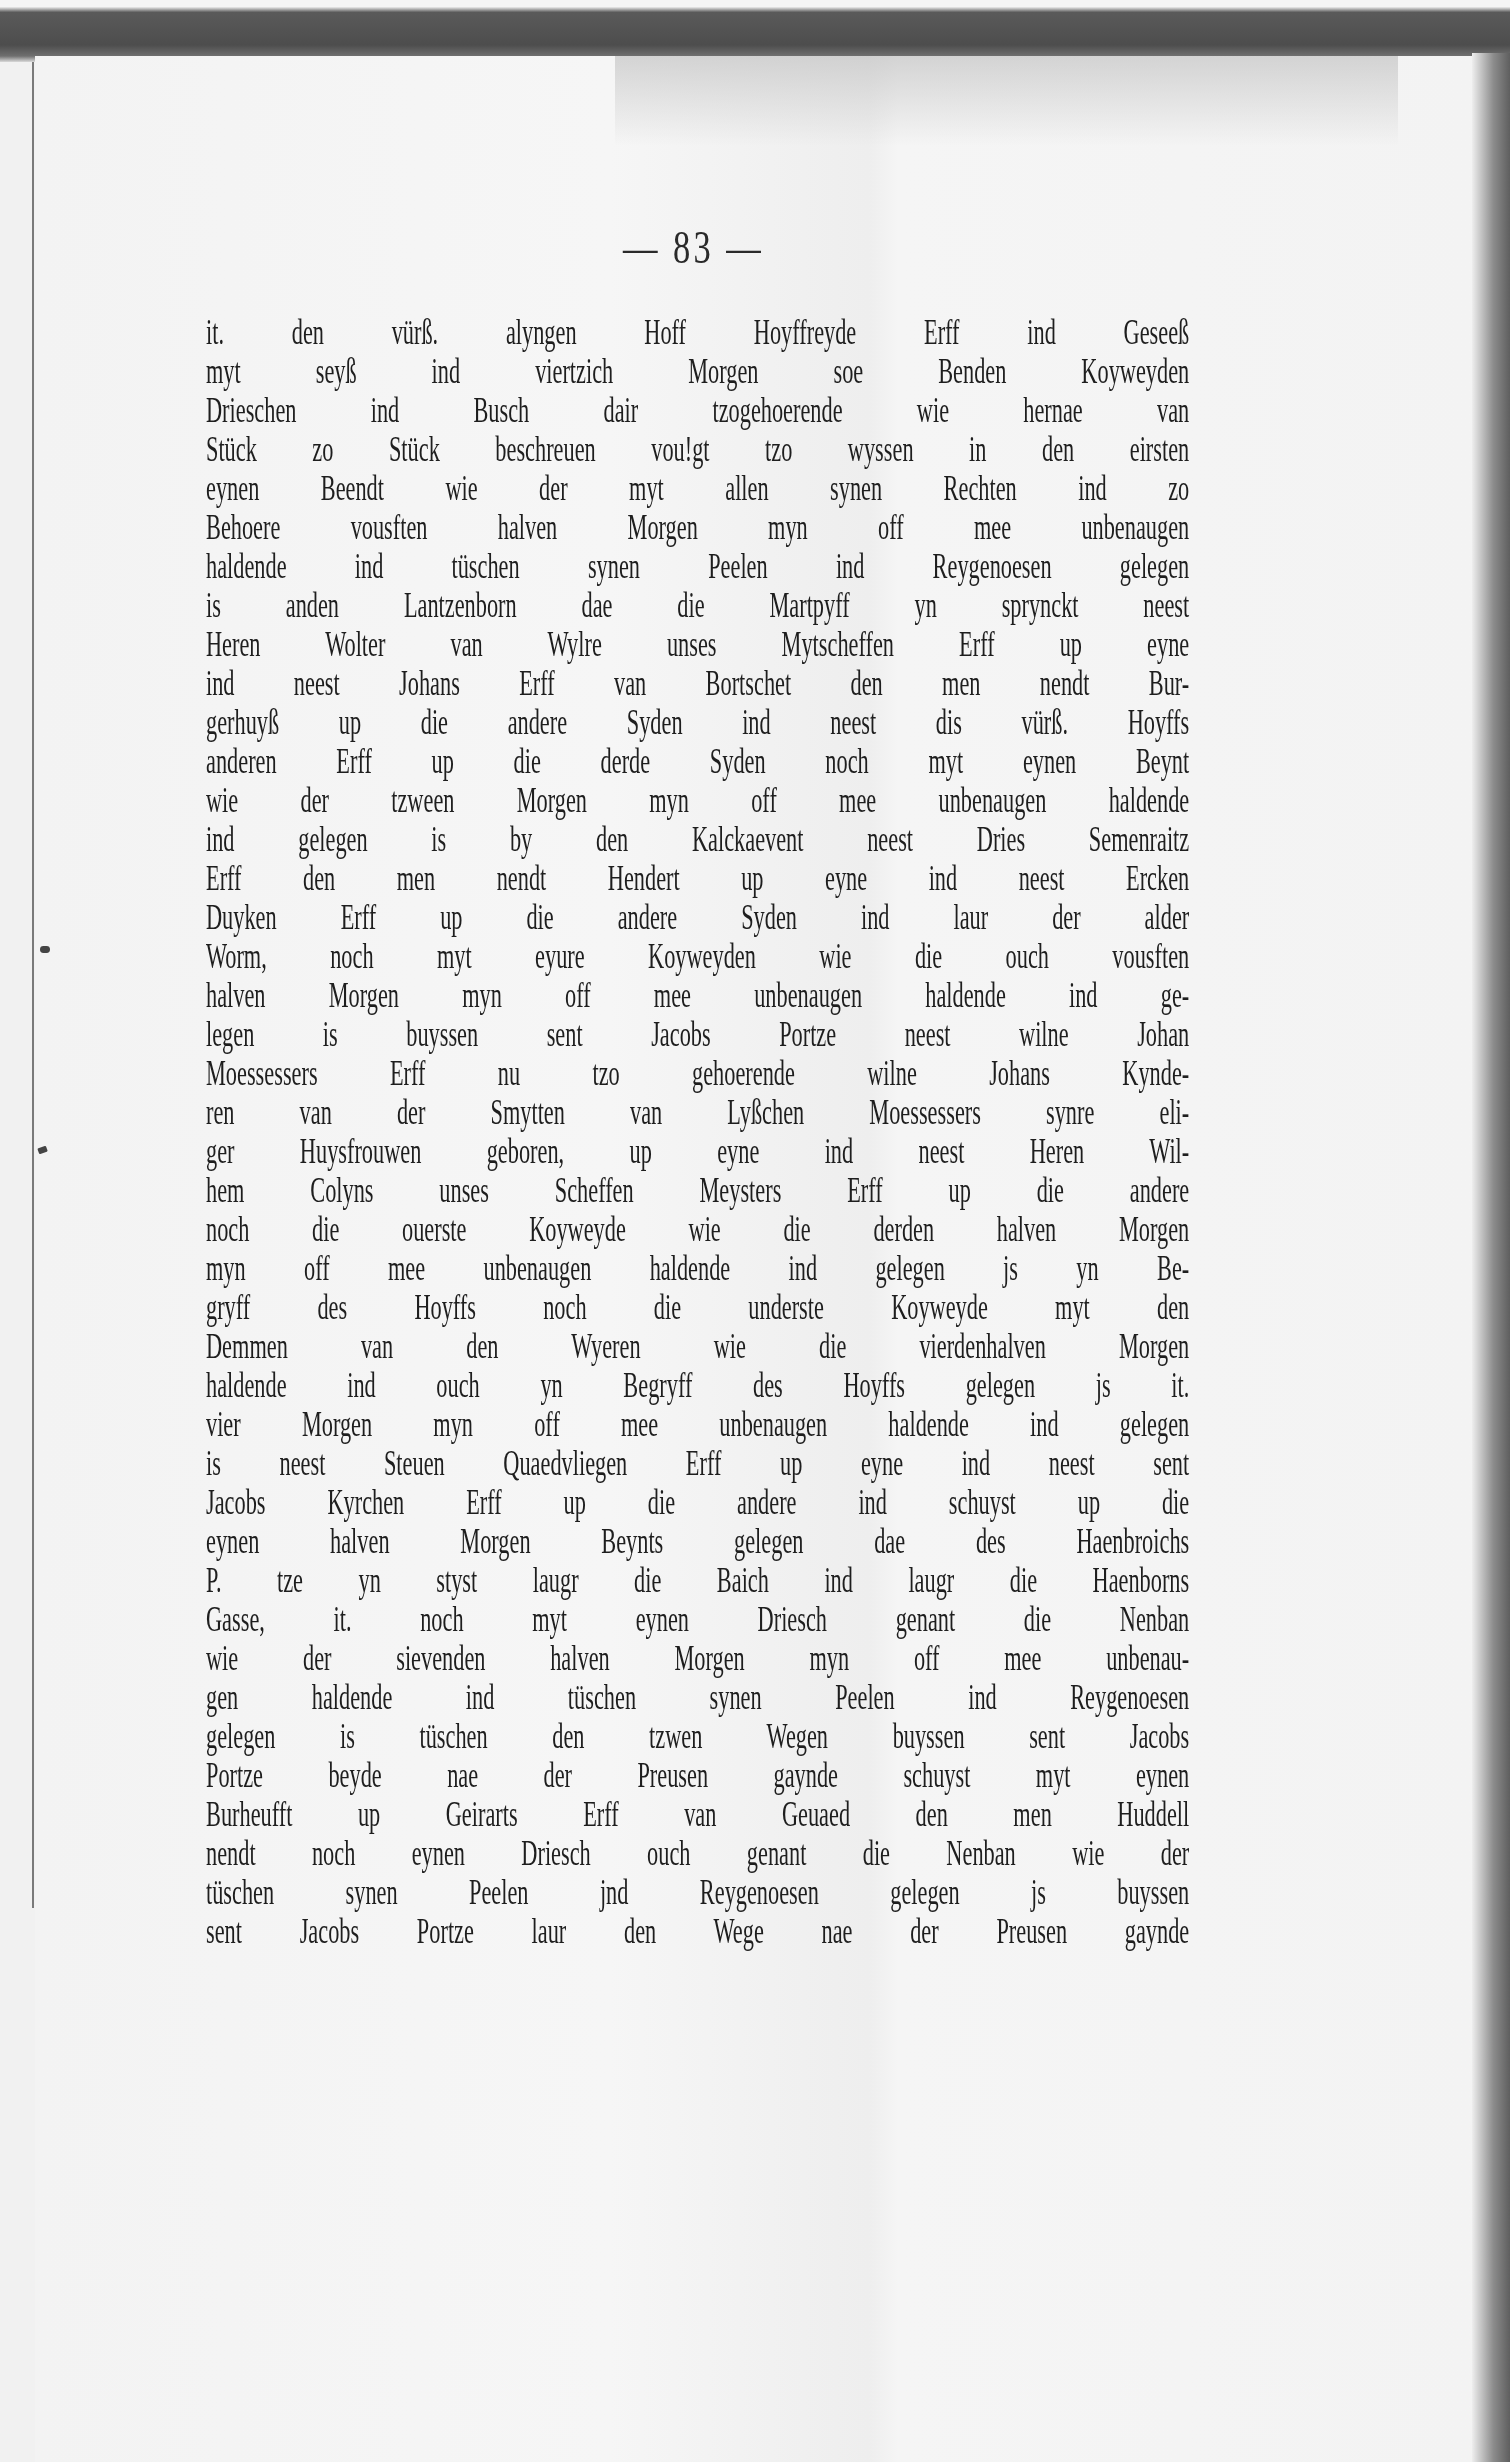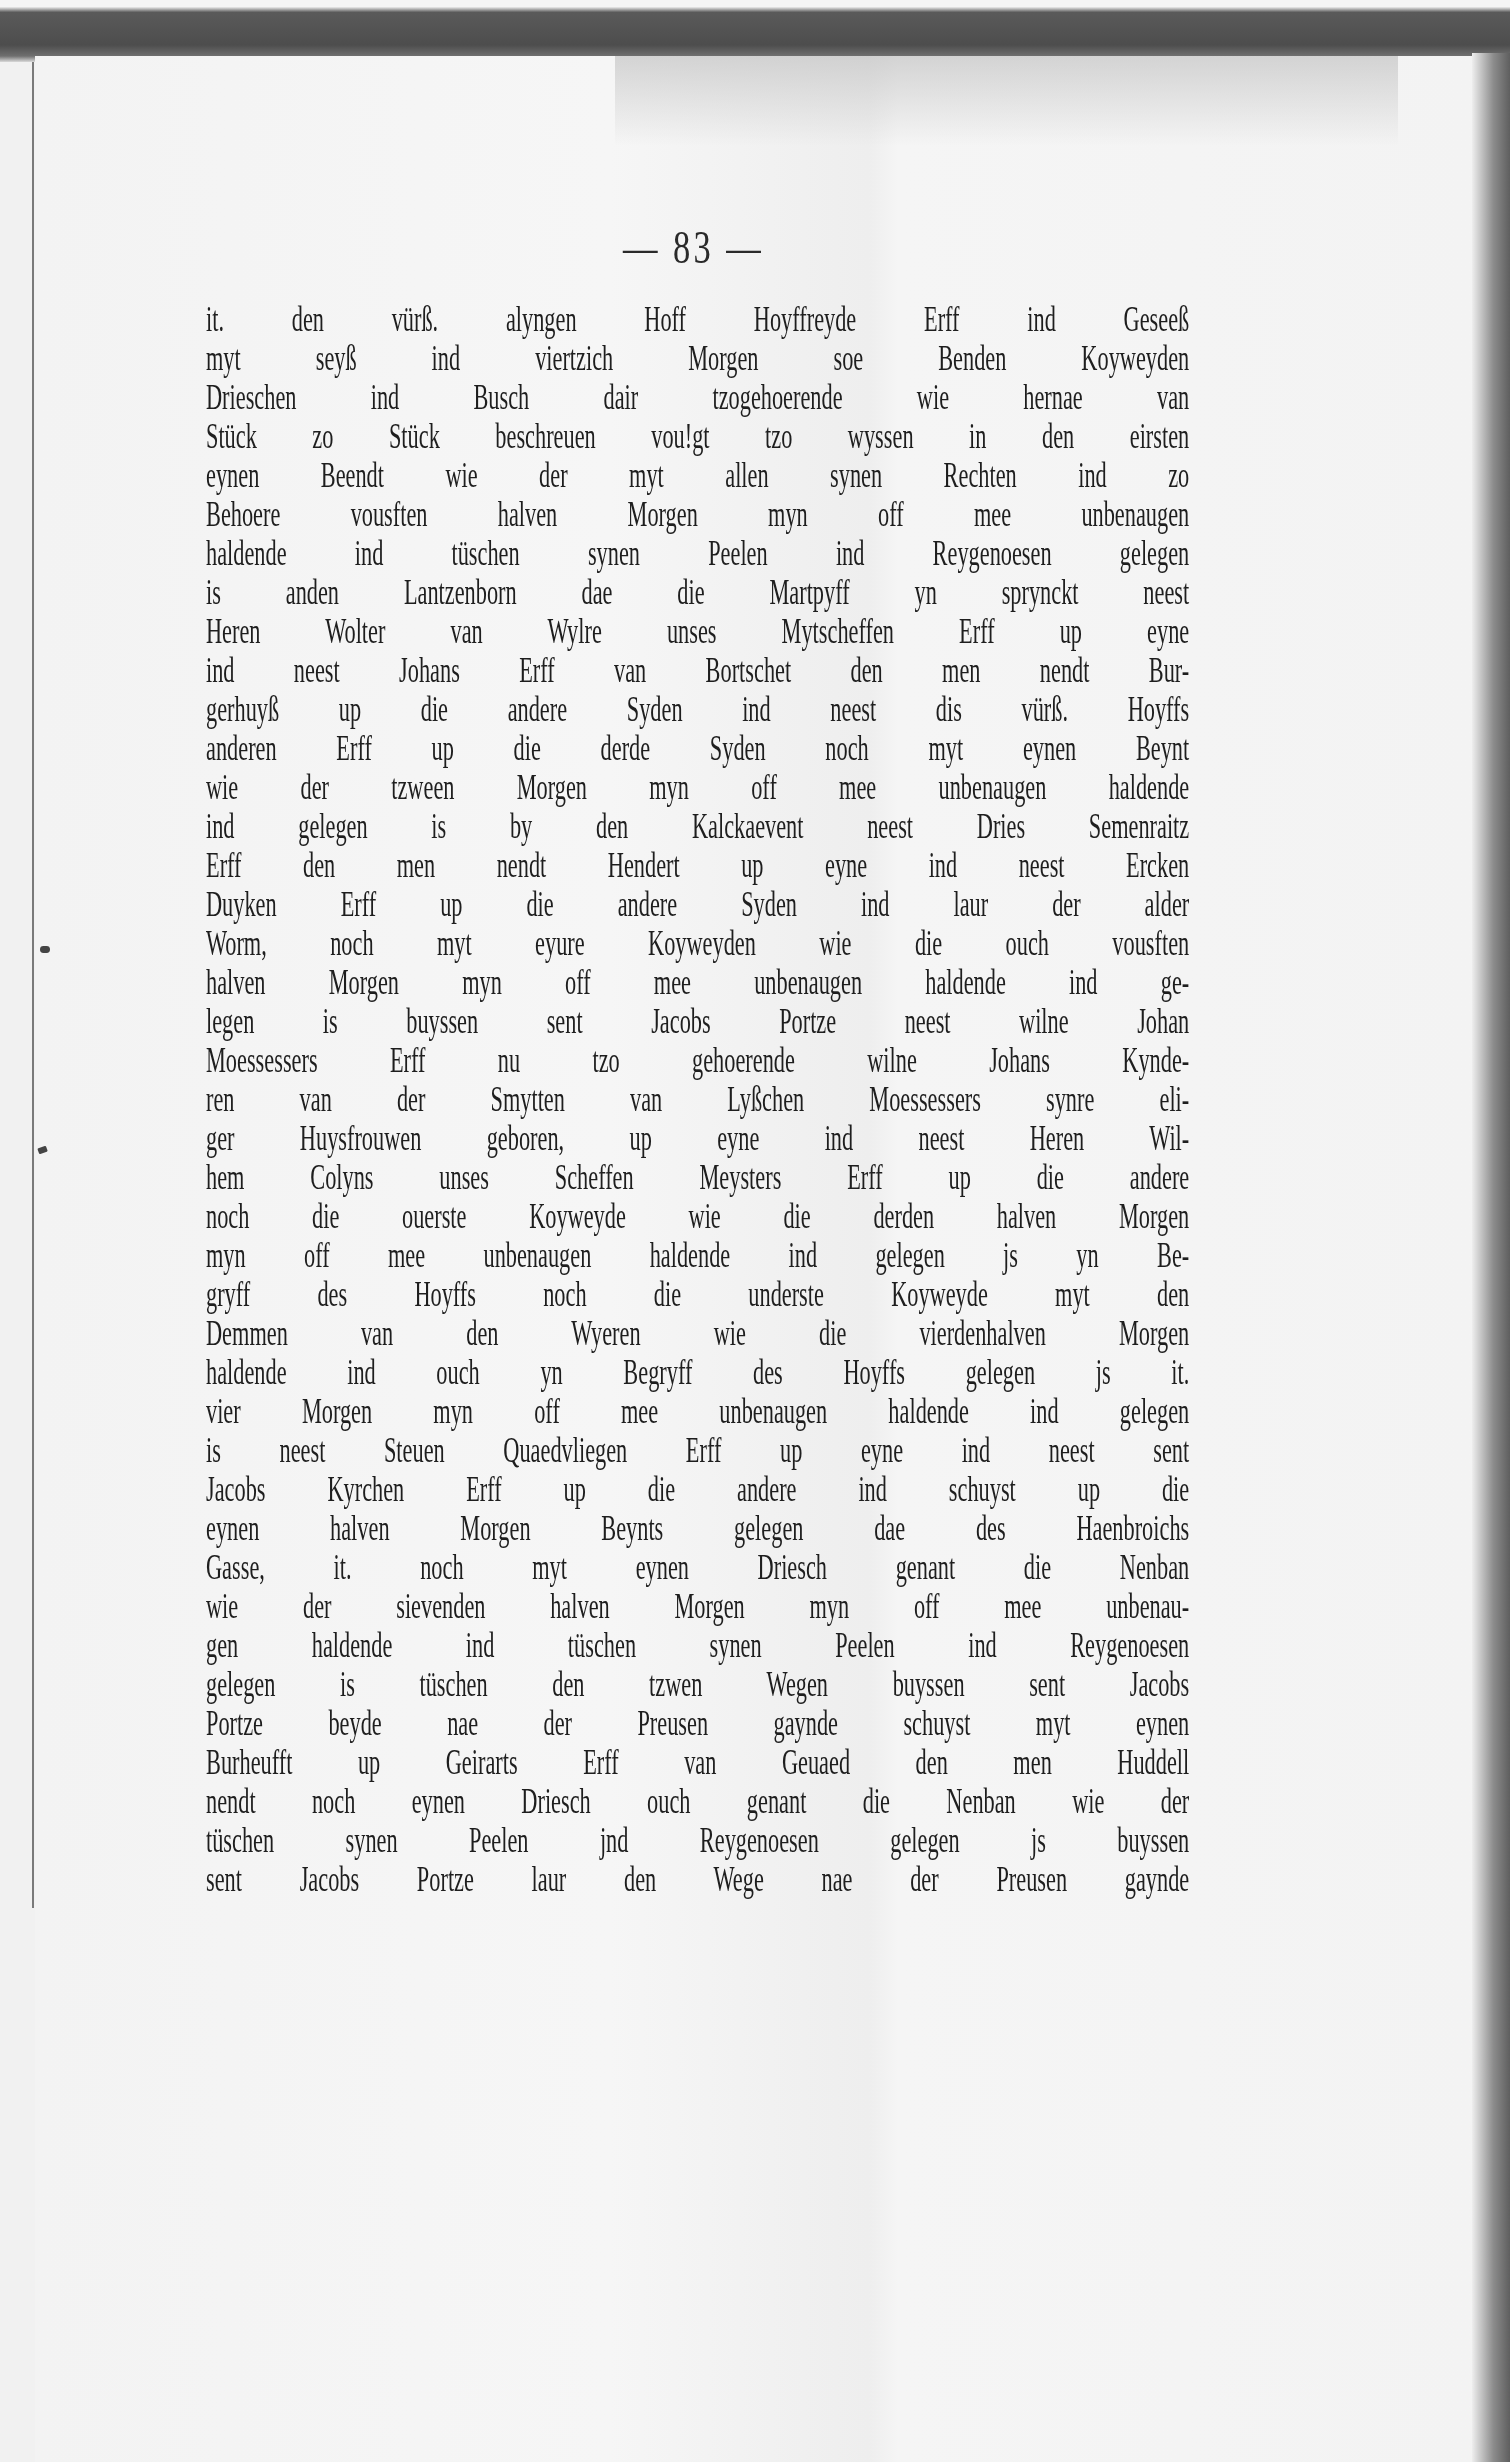--- a/index.html
+++ b/index.html
@@ -30,21 +30,21 @@
     background: linear-gradient(#bdbdbd, rgba(240,240,240,0));
     opacity: 0.6;
   }
   .page-number {
     position: absolute; left: 576px; top: 221px; width: 235px;
     text-align: center; font-size: 46px; color: #2a2a2a;
     font-family: "Liberation Serif", serif; letter-spacing: 4.5px;
     transform: scaleX(0.75);
   }
   .body-text {
-    position: absolute; left: 206px; top: 300px; width: 985px;
+    position: absolute; left: 206px; top: 313px; width: 985px;
   }
   .line {
     height: 39px; line-height: 39px;
     font-family: "Liberation Serif", serif;
     font-size: 36px; color: #1e1e1e;
     white-space: nowrap; overflow: visible;
     text-align: justify; text-align-last: justify;
     letter-spacing: 0px;
     transform-origin: left center;
   }
@@ -159,20 +159,23 @@
   <div class="line">
       <span>is neest Steuen Quaedvliegen Erff up eyne ind neest sent</span>
     </div>
   <div class="line">
       <span>Jacobs Kyrchen Erff up die andere ind schuyst up die</span>
     </div>
   <div class="line">
       <span>eynen halven Morgen Beynts gelegen dae des Haenbroichs</span>
     </div>
   <div class="line">
+      <span>P. tze yn styst laugr die Baich ind laugr die Haenborns</span>
+    </div>
+  <div class="line">
       <span>Gasse, it. noch myt eynen Driesch genant die Nenban</span>
     </div>
   <div class="line">
       <span>wie der sievenden halven Morgen myn off mee unbenau-</span>
     </div>
   <div class="line">
       <span>gen haldende ind tüschen synen Peelen ind Reygenoesen</span>
     </div>
   <div class="line">
       <span>gelegen is tüschen den tzwen Wegen buyssen sent Jacobs</span>

